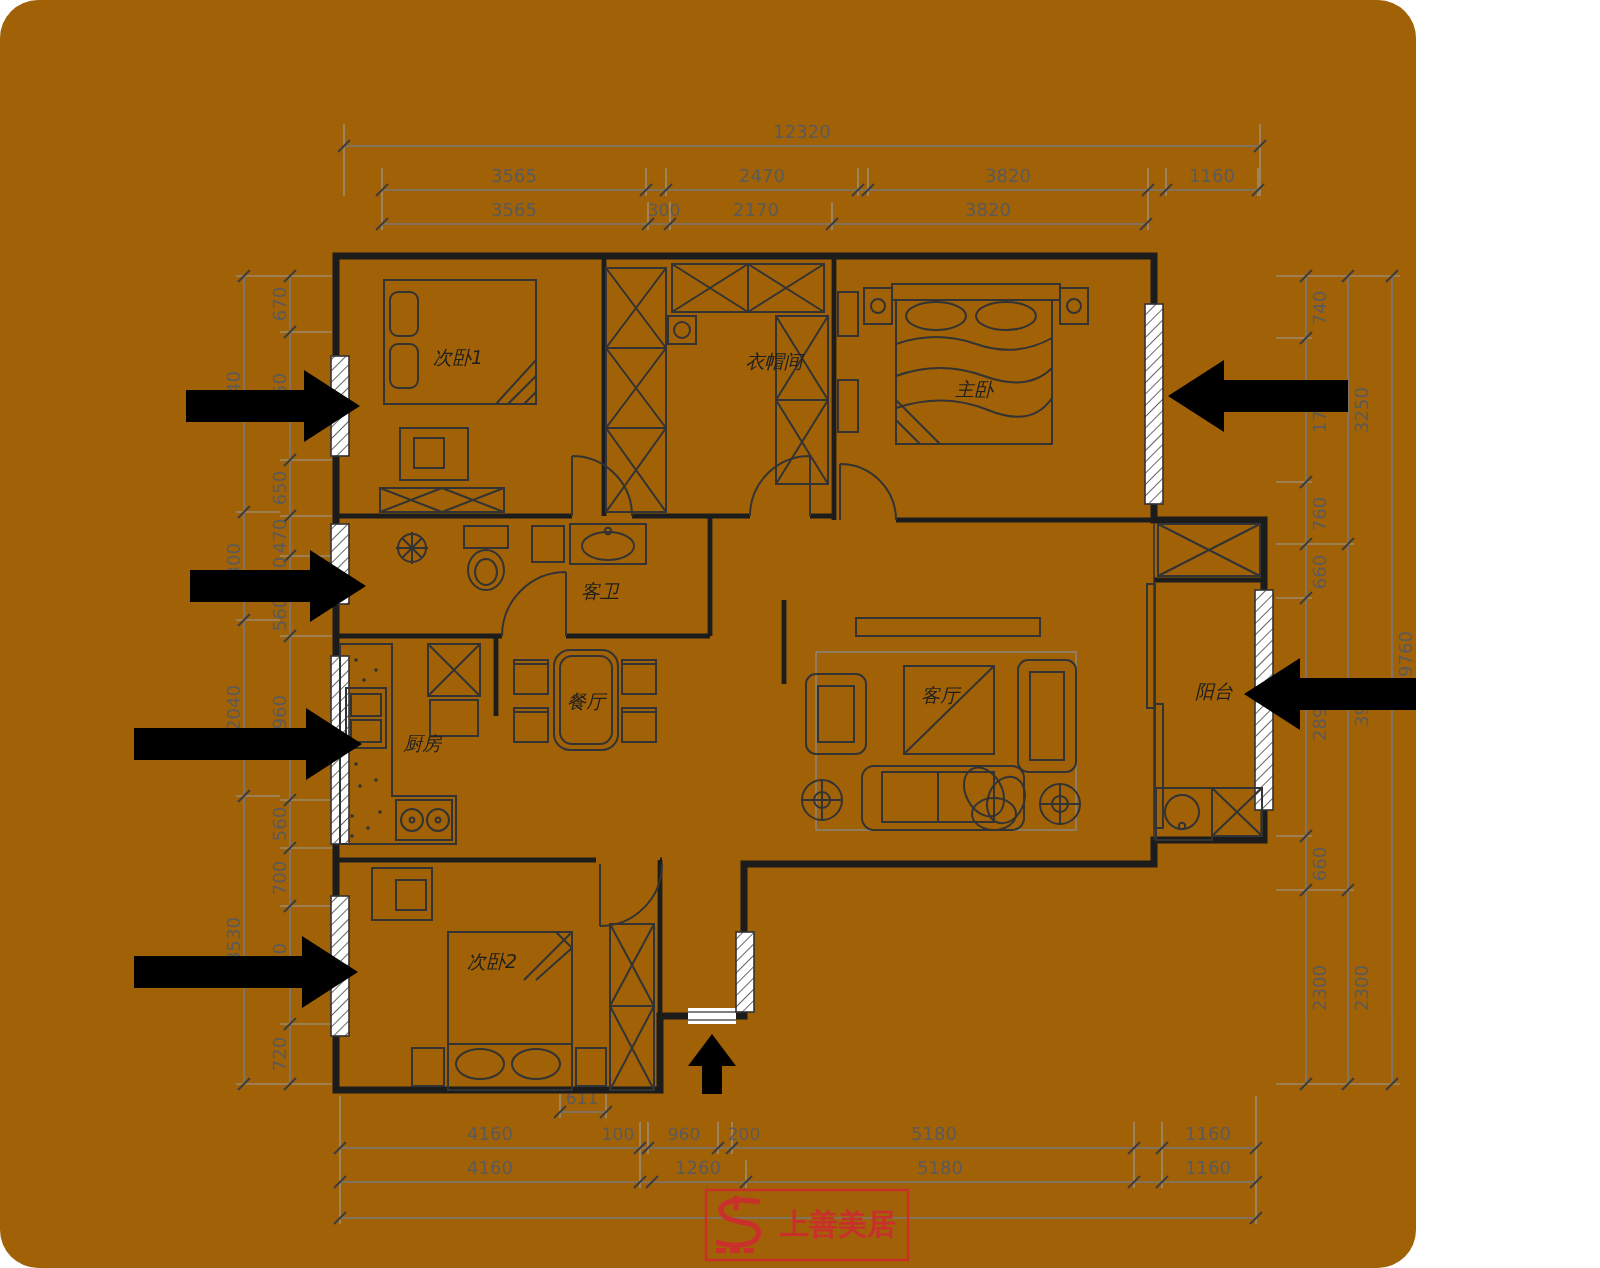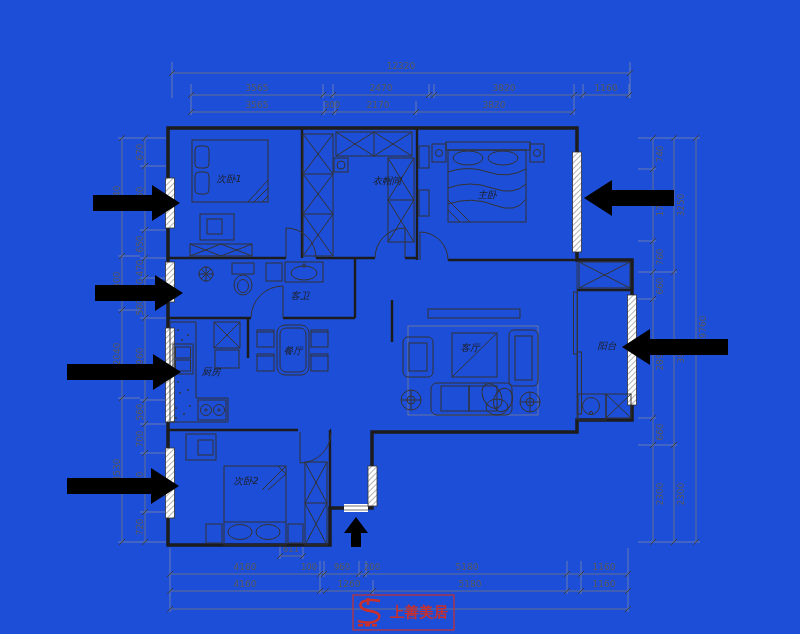--- a/index.html
+++ b/index.html
@@ -1,17 +1,17 @@
 <!DOCTYPE html>
 <html><head>
 <meta charset="utf-8">
 <style>
   html,body{margin:0;padding:0;background:#ffffff;}
-  #stage{position:relative;width:800px;height:634px;background:#1d4ed8;overflow:hidden;
-         font-family:"DejaVu Sans",sans-serif;}
+  #stage{position:relative;width:708px;height:634px;background:#a16207;overflow:hidden;
+         font-family:"DejaVu Sans",sans-serif;border-radius:19px;}
   svg text{font-family:"DejaVu Sans",sans-serif;}
   .dim{font-size:9px;fill:#5a5a5a;}
   .dim-sm{font-size:8.5px;fill:#5a5a5a;}
   .room{font-size:9.5px;fill:#1f1f1f;font-style:italic;}
   .logo-text{font-size:14.5px;font-weight:bold;}
 </style>
 </head>
 <body>
 
 <div id="stage">

